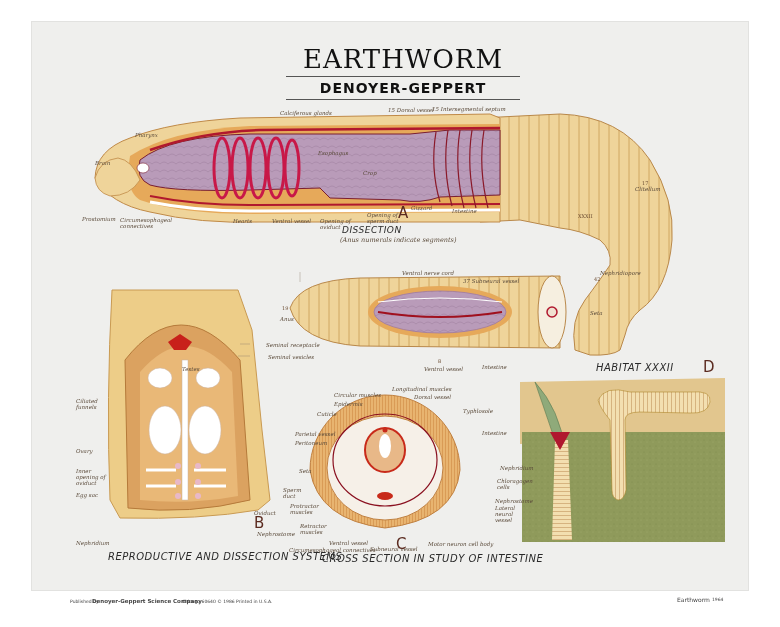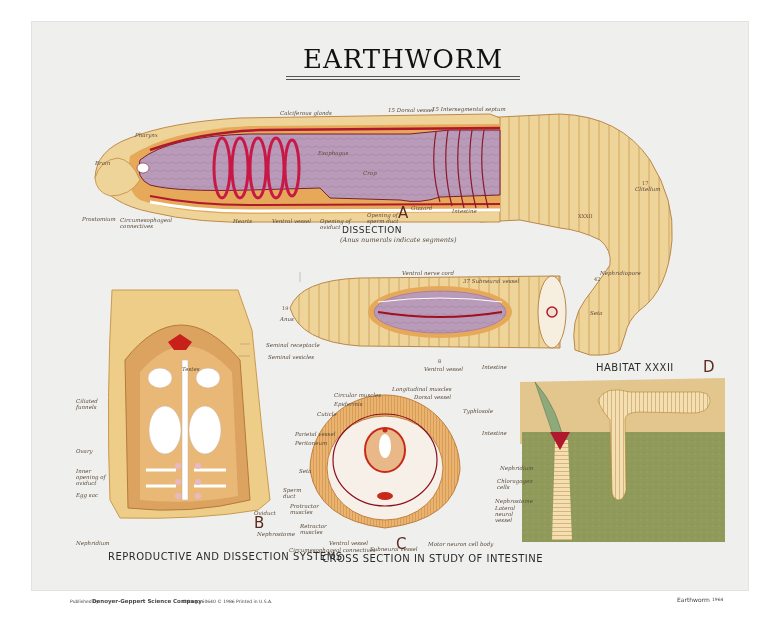--- a/index.html
+++ b/index.html
@@ -3,21 +3,21 @@
 <meta charset="utf-8">
 <style>
   html,body{margin:0;padding:0;}
   body{width:780px;height:627px;background:#ffffff;position:relative;overflow:hidden;font-family:"DejaVu Sans",sans-serif;}
   #poster{position:absolute;left:32px;top:22px;width:716px;height:568px;background:#efefed;box-shadow:0 0 0 1px #e2e2e0;}
   .title-wrap{position:absolute;left:286px;top:44px;width:234px;text-align:center;}
   .title{font-family:"DejaVu Serif",serif;font-size:26px;letter-spacing:1px;color:#111;line-height:30px;}
   .rule{height:1px;background:#555;margin:2px 0;}
   .sub{font-family:"DejaVu Sans",sans-serif;font-weight:bold;font-size:14px;letter-spacing:1px;color:#111;line-height:18px;}
   .lbl{position:absolute;font-family:"DejaVu Serif",serif;font-style:italic;font-size:5.5px;color:#5a4a3a;white-space:nowrap;line-height:6px;}
-  .cap{position:absolute;font-family:"DejaVu Sans",sans-serif;font-size:10px;color:#2a2a2a;letter-spacing:0.5px;white-space:nowrap;}
+  .cap{position:absolute;font-family:"DejaVu Sans",sans-serif;font-size:10px;color:#2a2a2a;letter-spacing:0.5px;white-space:nowrap;font-style:italic;}
   .letter{position:absolute;font-family:"DejaVu Sans",sans-serif;font-size:15px;color:#5b2b20;}
   .num{position:absolute;font-family:"DejaVu Serif",serif;font-size:5px;color:#6a4a30;}
   .foot{position:absolute;font-family:"DejaVu Sans",sans-serif;font-size:4.5px;color:#444;white-space:nowrap;}
   svg{position:absolute;left:0;top:0;}
 </style>
 </head>
 <body>
 
 <div id="poster"></div>
 
@@ -145,20 +145,21 @@
   <g stroke="#8b7a6a" stroke-width="0.4">
     <line x1="250" y1="344" x2="240" y2="344"></line>
     <line x1="250" y1="356" x2="238" y2="356"></line>
     <line x1="300" y1="282" x2="300" y2="272"></line>
   </g>
 </svg>
 
 <div class="title-wrap">
   <div class="title">EARTHWORM</div>
   <div class="rule"></div>
+  <div class="sub">DENOYER-GEPPERT</div>
   <div class="rule"></div>
 </div>
 
 <div class="lbl" style="left:280px;top:110px;">Calciferous glands</div>
 <div class="lbl" style="left:388px;top:107px;">15 Dorsal vessel</div>
 <div class="lbl" style="left:432px;top:106px;">15 Intersegmental septum</div>
 <div class="lbl" style="left:135px;top:132px;">Pharynx</div>
 <div class="lbl" style="left:95px;top:160px;">Brain</div>
 <div class="lbl" style="left:318px;top:150px;">Esophagus</div>
 <div class="lbl" style="left:363px;top:170px;">Crop</div>

